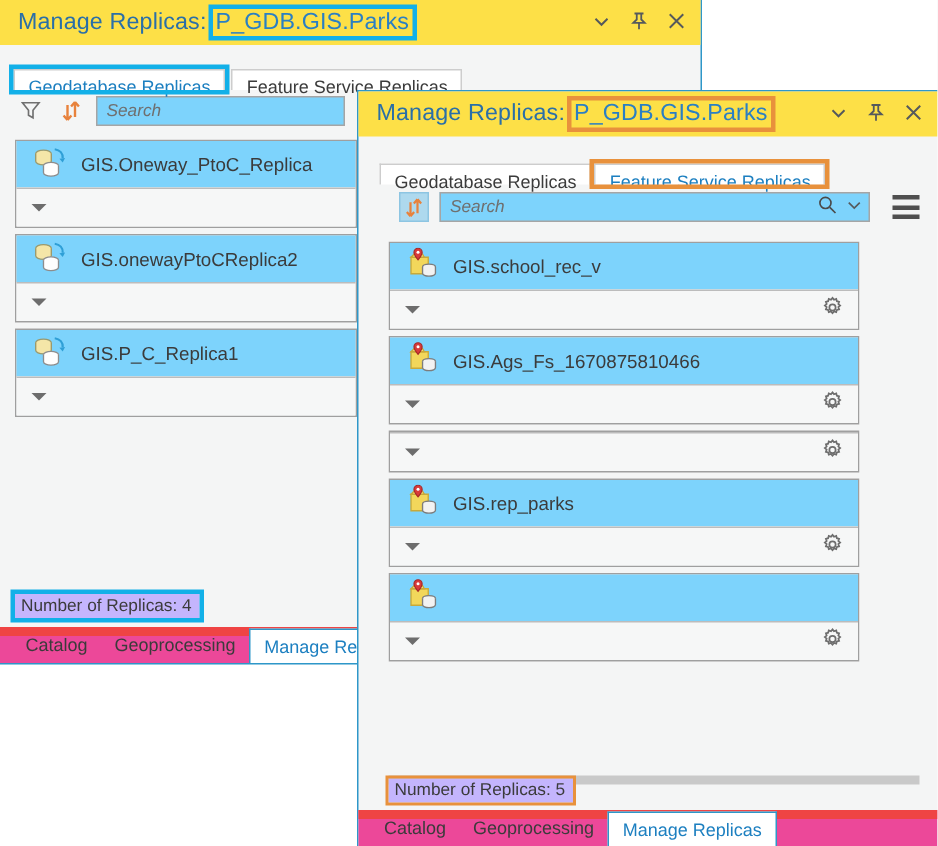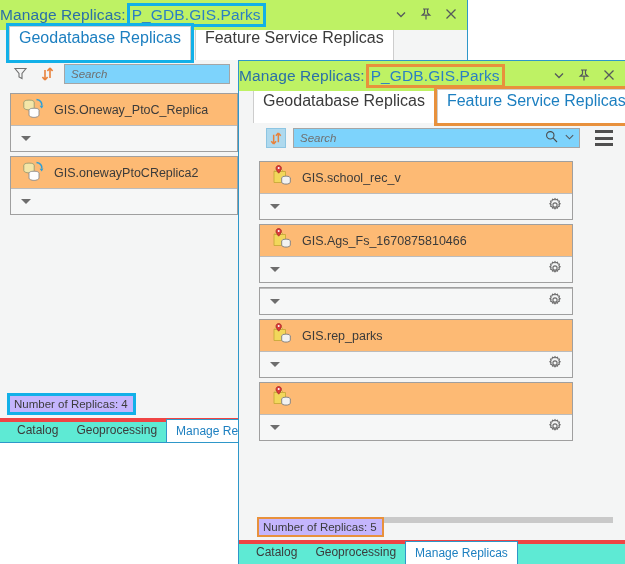--- a/index.html
+++ b/index.html
@@ -18,21 +18,22 @@
     background:#f4f5f5;
     border:1px solid #2e97c9;
     box-sizing:border-box;
   }
   #back-panel{ left:0; top:0; width:468px; height:443px; border-left:none; border-top:none;}
   #front-panel{ left:238px; top:60px; width:387px; height:504px; border-right:none;border-bottom:none;}
 
   .titlebar{
     height:30px;
     display:flex;align-items:center;
-    background:#bef264;
+    padding-left:12px;
+    background:#fde047;
     position:relative;
   }
   .title-text{
     font-size:15.5px;
     color:#2a6fa8;
     white-space:nowrap;
     letter-spacing:0.1px;
   }
   .title-obj{ color:#2a7fc4; }
   .title-hl-blue{ outline:3px solid #12b0e8; }
@@ -46,23 +47,23 @@
   .win-ctrls span{cursor:default;line-height:1;}
 
   
   .tabstrip{
     display:flex;align-items:flex-end;
     height:24px;
     padding-left:9px;
     box-sizing:border-box;
   }
   .tab{
-    height:34px;line-height:22px;
+    height:14px;line-height:22px;
     padding:0 9px;
-    font-size:16px;
+    font-size:12px;
     background:#ffffff;
     border:1px solid #cdcdcd;
     border-bottom:none;
     box-sizing:border-box;
     color:#3b3b3b;
     white-space:nowrap;
   }
   .tab.inactive{background:#ffffff;color:#3b3b3b;}
   .tab.active-blue{color:#1c7fc0;}
   .tab.active-orange{color:#1c7fc0;}
@@ -116,21 +117,21 @@
     background:#ffffff;
     border:1px solid #9f9f9f;
     margin-bottom:4px;
     box-sizing:border-box;
   }
   .rep-head{
     height:31px;
     display:flex;align-items:center;
     padding-left:10px;
     gap:9px;
-    background:#fdba74;
+    background:#7dd3fc;
   }
   .rep-name{font-size:12.5px;color:#3b3b3b;white-space:nowrap;}
   .rep-body{
     height:26px;
     background:#f6f7f7;
     border-top:1px solid #bcbcbc;
     display:flex;align-items:center;
     justify-content:space-between;
     padding:0 9px 0 10px;
     box-sizing:border-box;
@@ -150,22 +151,22 @@
     padding:2px 5px 2px 4px;
     background:#c4b5fd;
     white-space:nowrap;
   }
   .count.blue{outline:3px solid #12b0e8;}
   .count.orange{outline:2.5px solid #e8913c;}
 
   .bottomtabs{
     position:absolute;left:0;right:0;bottom:0;
     height:24px;
-    background:#5eead4;
-    border-top:4px solid #ef4444;
+    background:#ec4899;
+    border-top:6px solid #ef4444;
     display:flex;align-items:flex-end;
     padding-left:8px;
     box-sizing:border-box;
   }
   .btab{
     height:22px;line-height:21px;
     padding:0 9px;
     font-size:12px;
     color:#3b3b3b;
     white-space:nowrap;
@@ -270,20 +271,38 @@
           </svg>
         </span>
         <span class="rep-name">GIS.onewayPtoCReplica2</span>
       </div>
       <div class="rep-body">
         <span class="caret"></span>
       </div>
     </div>
 
 
+    <div class="replica">
+      <div class="rep-head">
+        <span>
+          <svg width="24" height="22" viewBox="0 0 24 22">
+            <ellipse cx="8" cy="5.5" rx="5.2" ry="2.4" fill="#f4e6a8" stroke="#9a9a6e" stroke-width="0.9"></ellipse>
+            <path d="M2.8 5.5v5c0 1.3 2.3 2.4 5.2 2.4s5.2-1.1 5.2-2.4v-5" fill="#f4e6a8" stroke="#9a9a6e" stroke-width="0.9"></path>
+            <ellipse cx="13" cy="13.5" rx="5" ry="2.3" fill="#fefefe" stroke="#8d8d8d" stroke-width="0.9"></ellipse>
+            <path d="M8 13.5v4.6c0 1.2 2.2 2.3 5 2.3s5-1.1 5-2.3v-4.6" fill="#fefefe" stroke="#8d8d8d" stroke-width="0.9"></path>
+            <path d="M15.5 2.5c3.5.5 5.5 2.8 5.3 6" stroke="#2f9fd6" stroke-width="1.5" fill="none"></path>
+            <path d="M18.6 8.8l2.2 2.6 1.6-3z" fill="#2f9fd6"></path>
+          </svg>
+        </span>
+        <span class="rep-name">GIS.P_C_Replica1</span>
+      </div>
+      <div class="rep-body">
+        <span class="caret"></span>
+      </div>
+    </div>
 
   </div>
 
   <div class="count blue" style="left:10px;top:396px;">Number of Replicas: 4</div>
 
   <div class="bottomtabs">
     <div class="btab">
       <span>Catalog</span>
     </div>
     <div class="btab">

